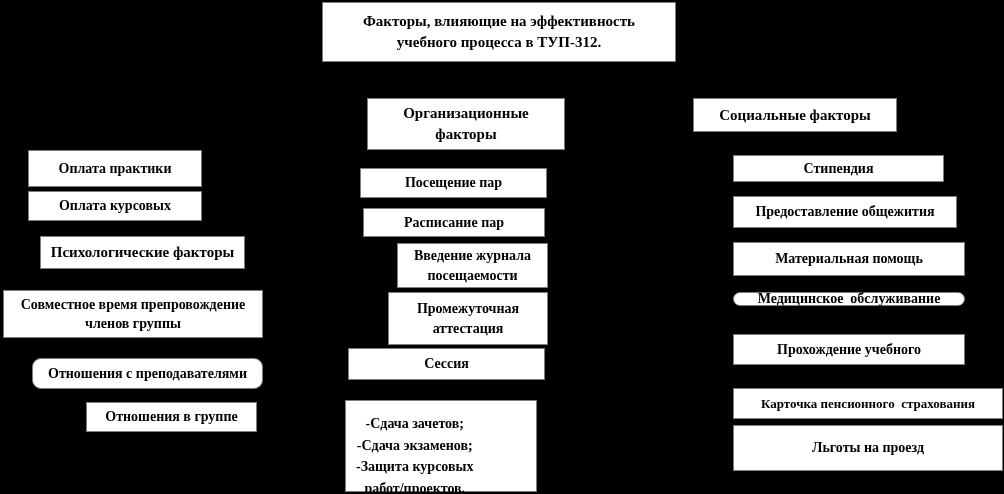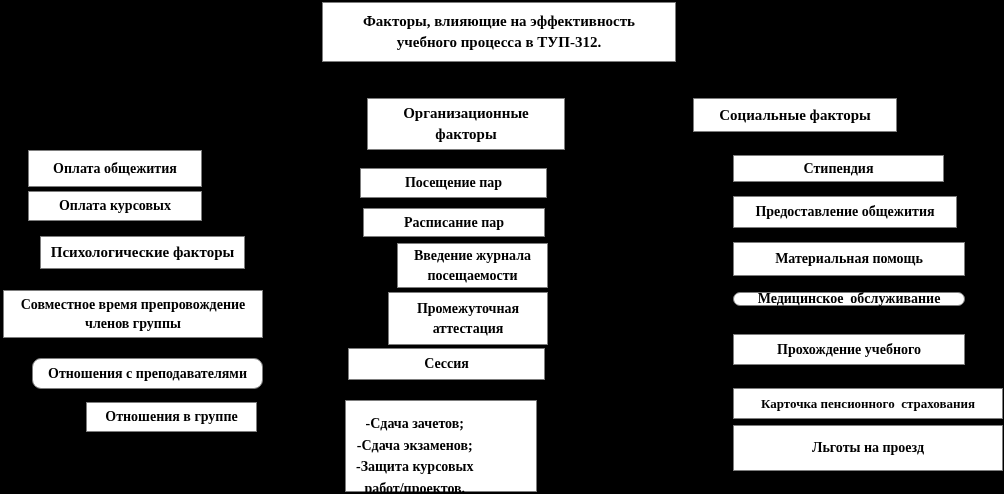--- a/index.html
+++ b/index.html
@@ -61,21 +61,21 @@
   .b-soc-6    { left: 733px; top: 425px; width: 270px; height: 46px; }
 </style>
 </head>
 <body>
 
 <div class="canvas">
 
   <div class="box b-title">Факторы, влияющие на эффективность
 учебного процесса в ТУП-312.</div>
 
-  <div class="box b-econ-0">Оплата общежития</div>
+  <div class="box b-econ-0">Оплата практики</div>
   <div class="box b-econ-1">Оплата курсовых</div>
 
   <div class="box header b-psych-h">Психологические факторы</div>
   <div class="box b-psych-0">Совместное время препровождение
 членов группы</div>
   <div class="box b-psych-1">Отношения с преподавателями</div>
   <div class="box b-psych-2">Отношения в группе</div>
 
   <div class="box header b-org-h">Организационные
 факторы</div>

